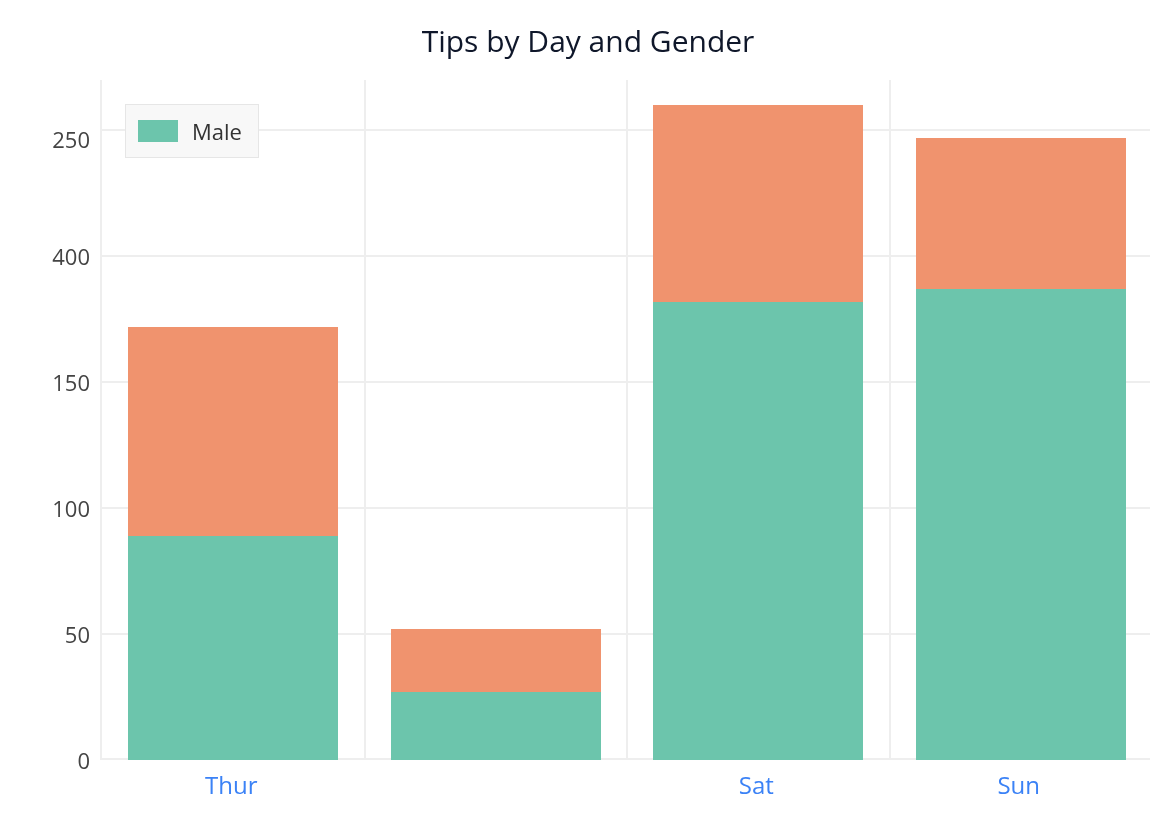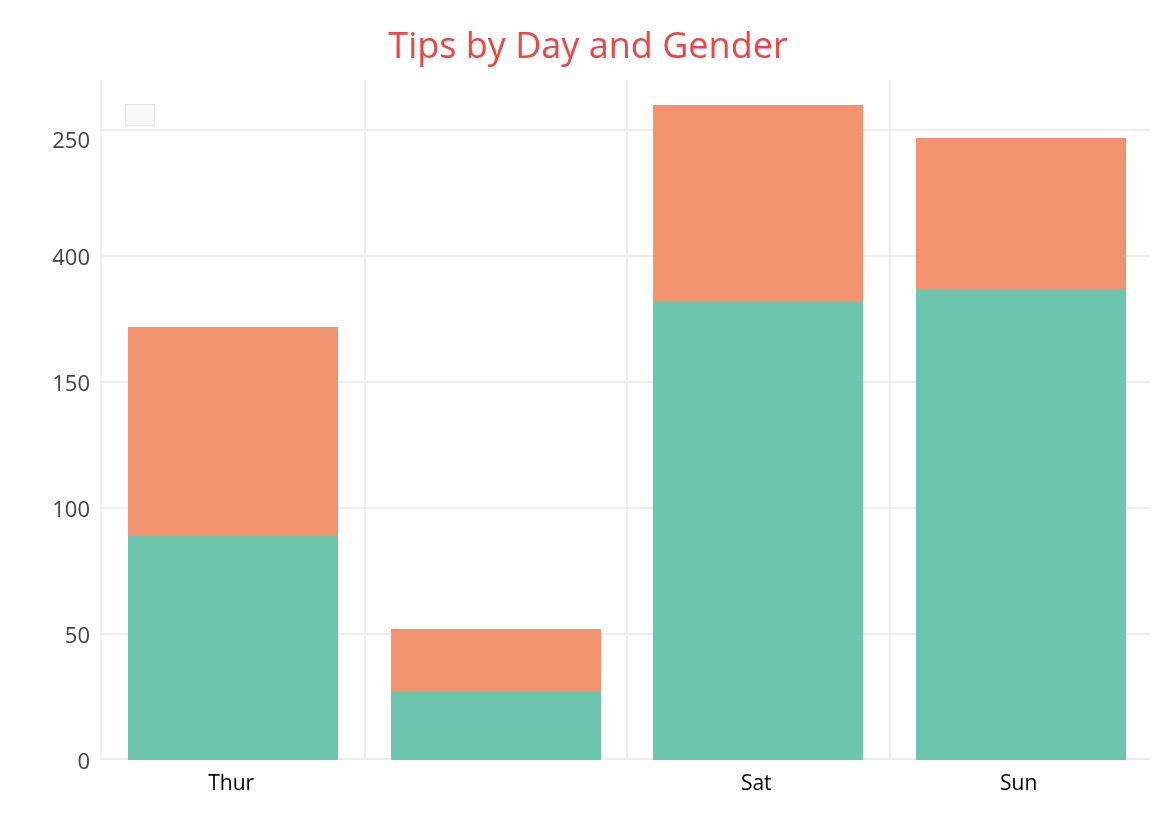--- a/index.html
+++ b/index.html
@@ -15,22 +15,22 @@
     position: relative;
     width: 1176px;
     height: 830px;
   }
   .title {
     position: absolute;
     top: 20px;
     left: 0;
     width: 100%;
     text-align: center;
-    font-size: 36px;
-    color: #ef4444;
+    font-size: 30px;
+    color: #0f172a;
     font-weight: 400;
   }
   .plot-area {
     position: absolute;
     left: 100px;
     top: 80px;
     width: 1050px;
     height: 680px;
     background: #ffffff;
     border-left: 2px solid #eee;
@@ -61,22 +61,22 @@
     text-align: right;
     font-size: 22px;
     color: #444;
     transform: translateY(-50%);
   }
   .x-tick-label {
     position: absolute;
     top: 768px;
     width: 260px;
     text-align: center;
-    font-size: 21px;
-    color: #000000;
+    font-size: 24px;
+    color: #3b82f6;
     transform: translateX(-50%);
   }
   .legend {
     position: absolute;
     left: 125px;
     top: 104px;
     background: #f8f8f8;
     border: 1px solid #e6e6e6;
     padding: 10px 16px 10px 12px;
     box-sizing: border-box;
@@ -118,20 +118,24 @@
       <div class="gridline-v" style="left: 524px;"></div>
       <div class="bar-segment" style="left: 551.25px; width: 210px; top: 221.63px; height: 458.37px; background: rgb(108, 197, 172);"></div>
       <div class="bar-segment" style="left: 551.25px; width: 210px; top: 25.1852px; height: 196.444px; background: rgb(240, 147, 110);"></div>
       <div class="gridline-v" style="left: 786.5px;"></div>
       <div class="bar-segment" style="left: 813.75px; width: 210px; top: 209.037px; height: 470.963px; background: rgb(108, 197, 172);"></div>
       <div class="bar-segment" style="left: 813.75px; width: 210px; top: 57.9259px; height: 151.111px; background: rgb(240, 147, 110);"></div>
     </div>
 
   <div class="legend">
 
+  <div class="legend-item">
+        <div class="legend-swatch" style="background: rgb(108, 197, 172);"></div>
+        <span class="legend-label">Male</span>
+      </div>
     </div>
 
 <div class="y-tick-label" style="top: 760px;">0</div>
     <div class="y-tick-label" style="top: 634.074px;">50</div>
     <div class="y-tick-label" style="top: 508.148px;">100</div>
     <div class="y-tick-label" style="top: 382.222px;">150</div>
     <div class="y-tick-label" style="top: 256.296px;">400</div>
     <div class="y-tick-label" style="top: 139px;">250</div>
     <div class="x-tick-label" style="left: 231.25px;">Thur</div>
     <div class="x-tick-label" style="left: 756.25px;">Sat</div>

